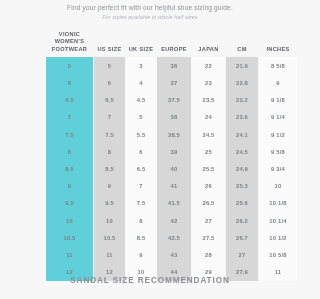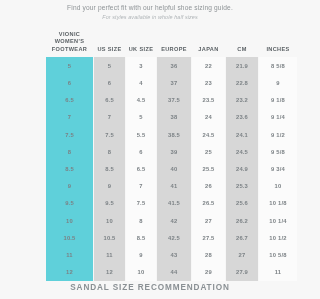--- a/index.html
+++ b/index.html
@@ -88,21 +88,21 @@
   }
   td.col-plain {
     background: #fbfbfb;
     color: #84898d;
   }
   th.h-vionic { color: #55595d; }
   .footer-title {
     position: absolute;
     left: 0;
     right: 0;
-    bottom: 7px;
+    bottom: 14px;
     text-align: center;
     font-size: 8.2px;
     font-weight: bold;
     letter-spacing: 0.9px;
     color: #8a9094;
   }
 </style>
 </head>
 <body>
 

